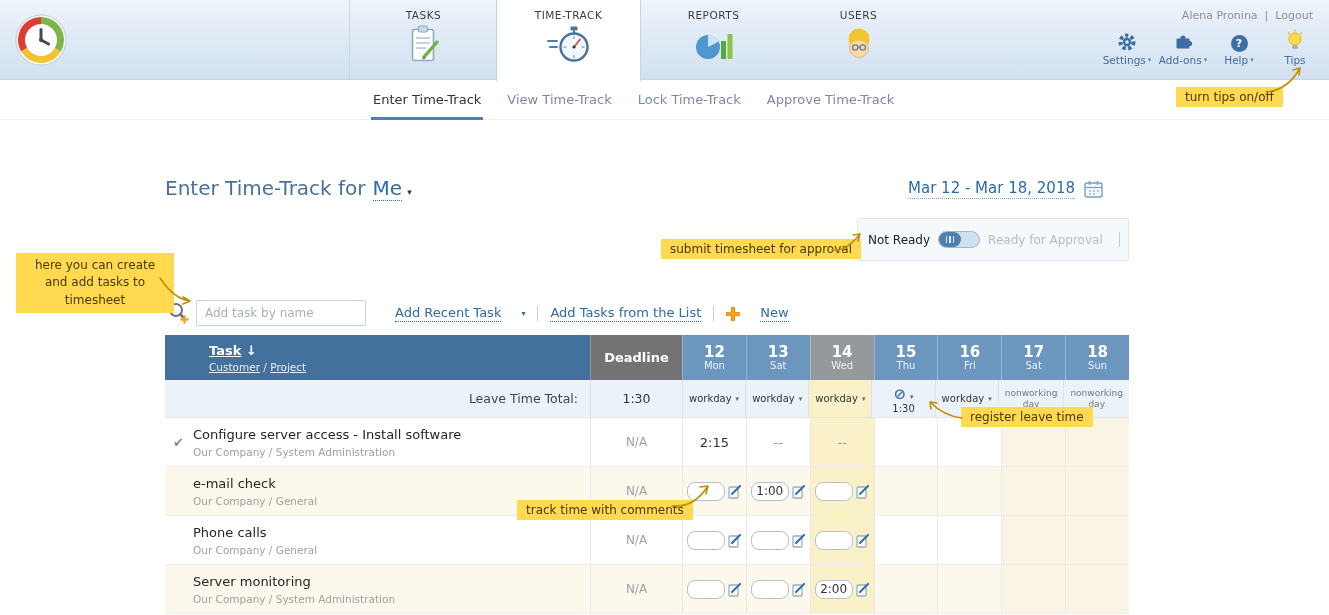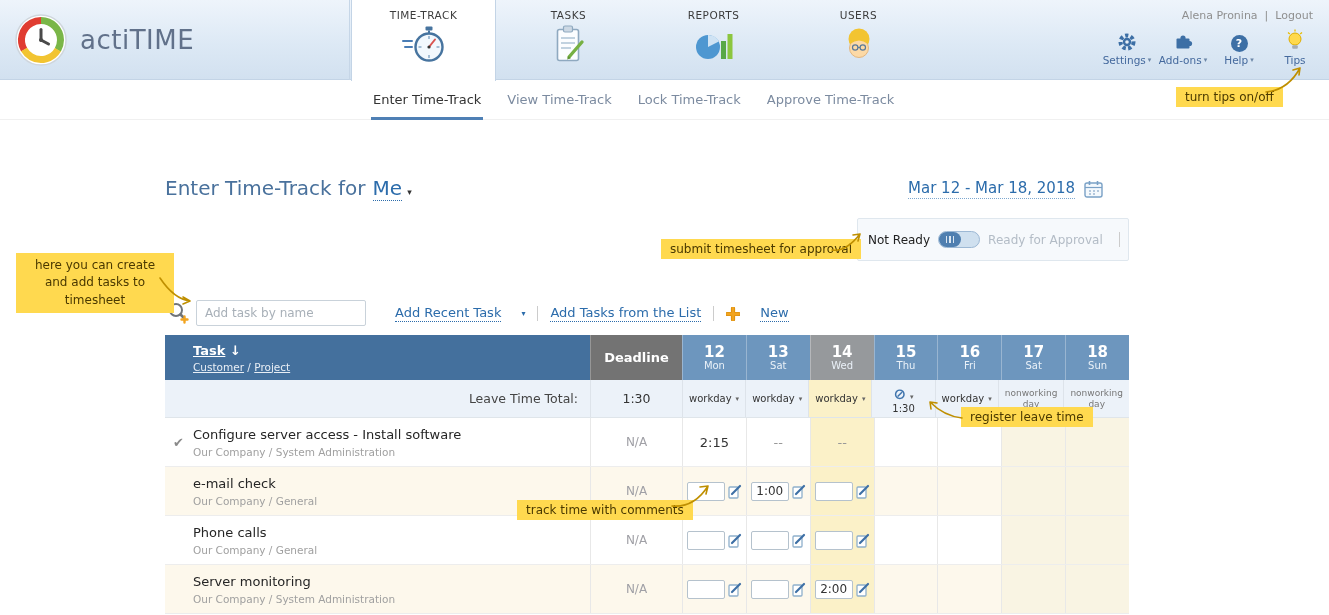--- a/index.html
+++ b/index.html
@@ -78,21 +78,21 @@
   .tip-arrow { position: absolute; z-index: 10; }
   .tip-arrow path { stroke: #bf8f00; stroke-width: 1.6; fill: none; stroke-linecap: round; }
 
   
   .tt-table { position: absolute; left: 165px; top: 335px; width: 964px; }
   .t-row { display: grid; grid-template-columns: 425px 92px repeat(7, 1fr); }
   .cell { display: flex; align-items: center; justify-content: center; position: relative; }
 
   .t-head { height: 45px; }
   .head-task { background: #44709d; align-items: flex-start; justify-content: center;
-               flex-direction: column; padding-left: 28px; gap: 3px; }
+               flex-direction: column; padding-left: 44px; gap: 3px; }
   .head-task-main { color: #fff; font-size: 13px; font-weight: bold; }
   .head-task-main .tname { text-decoration: underline; }
   .head-sub { color: #e8eef5; font-size: 10.5px; }
   .head-sub .hl { text-decoration: underline; }
   .head-deadline { background: #737373; color: #fff; font-size: 13px; font-weight: bold;
                    border-left: 1px solid rgba(255,255,255,0.25); }
   .day-head { background: #6d96be; flex-direction: column; border-left: 1px solid rgba(255,255,255,0.3); gap: 0; }
   .day-head.today { background: #96999c; }
   .day-num { color: #fff; font-size: 15px; font-weight: bold; line-height: 1.1; }
   .day-name { color: #eaf1f8; font-size: 10px; }
@@ -115,21 +115,21 @@
   .c-off { background: #f9f4e3; }
   .task-cell { justify-content: flex-start; padding-left: 28px; }
   .task-cell.has-ico { padding-left: 8px; gap: 6px; }
   .done-ico { font-size: 13px; color: #8a8a8a; flex: none; width: 14px; }
   .task-name { font-size: 13px; color: #252525; }
   .task-path { font-size: 10.5px; color: #a0a0a0; margin-top: 4px; }
   .dl { font-size: 12px; color: #a0a0a6; }
   .val { font-size: 13px; color: #333; }
   .muted { color: #999; }
   .in-cell { gap: 3px; }
-  .time-input { width: 38px; height: 19px; border: 1px solid #b5c2cd; border-radius: 2px; text-align: center;
+  .time-input { width: 38px; height: 19px; border: 1px solid #b5c2cd; border-radius: 8px; text-align: center;
                 font-size: 12px; color: #333; font-family: inherit; background: #fff; padding: 0 2px; }
 </style>
 </head>
 <body>
 
 <div class="page" data-interactable="false">
 
   <div class="topbar" data-interactable="false">
     <div class="logo-area" data-interactable="true">
       <svg width="54" height="54" viewBox="0 0 54 54" data-interactable="false">
@@ -137,44 +137,43 @@
         <g fill="none" stroke-width="7">
           <circle cx="27" cy="27" r="19.5" stroke="#e03c31" stroke-dasharray="40.8 81.7" transform="rotate(150 27 27)"></circle>
           <circle cx="27" cy="27" r="19.5" stroke="#7ab648" stroke-dasharray="40.8 81.7" transform="rotate(-90 27 27)"></circle>
           <circle cx="27" cy="27" r="19.5" stroke="#f2c431" stroke-dasharray="40.8 81.7" transform="rotate(30 27 27)"></circle>
         </g>
         <circle cx="27" cy="27" r="13.5" fill="#fff"></circle>
         <path d="M27,27 L27,16.5" stroke="#4a4a4a" stroke-width="3" stroke-linecap="round"></path>
         <path d="M27,27 L34.5,31" stroke="#4a4a4a" stroke-width="3" stroke-linecap="round"></path>
         <circle cx="27" cy="27" r="2" fill="#4a4a4a"></circle>
       </svg>
-      <span class="logo-text" data-interactable="false">actiTIME</span>
     </div>
 
     <div class="tabs" data-interactable="false">
+      <div class="tab" data-interactable="true">
+        <span class="tab-label" data-interactable="false">TASKS</span>
+        <svg width="40" height="42" viewBox="0 0 40 42" data-interactable="false">
+          <rect x="8.5" y="5.5" width="21" height="31" rx="2" fill="#fbfdff" stroke="#8fa9c0" stroke-width="1.6"></rect>
+          <rect x="14.5" y="2" width="9" height="6" rx="1.5" fill="#ccd8e4" stroke="#8fa9c0" stroke-width="1.2"></rect>
+          <path d="M12,14 h14 M12,19 h14 M12,24 h10" stroke="#aec3d6" stroke-width="1.6"></path>
+          <path d="M20,33 L33,18" stroke="#76b043" stroke-width="3.4" stroke-linecap="round"></path>
+          <path d="M18,35.5 l1.5,-3.5 2.4,2.2 z" fill="#5e9334"></path>
+        </svg>
+      </div>
       <div class="tab active" data-interactable="true">
         <span class="tab-label" data-interactable="false">TIME-TRACK</span>
         <svg width="46" height="42" viewBox="0 0 46 42" data-interactable="false">
           <path d="M2,17 h9 M4,23 h7" stroke="#4a7db5" stroke-width="2" stroke-linecap="round"></path>
           <rect x="24.5" y="2.5" width="7" height="4" rx="1" fill="#47749f"></rect>
           <path d="M28,6.5 v3" stroke="#47749f" stroke-width="2"></path>
           <circle cx="28" cy="23" r="13.5" fill="#f2f8fd" stroke="#47749f" stroke-width="2.4"></circle>
           <path d="M28,12 v3 M28,31 v3 M17.5,23 h3 M35.5,23 h3" stroke="#8aa9c6" stroke-width="1.5"></path>
           <path d="M28,23 L34,15.5" stroke="#d9534f" stroke-width="2" stroke-linecap="round"></path>
           <circle cx="28" cy="23" r="1.6" fill="#333"></circle>
-        </svg>
-      </div>
-      <div class="tab" data-interactable="true">
-        <span class="tab-label" data-interactable="false">TASKS</span>
-        <svg width="40" height="42" viewBox="0 0 40 42" data-interactable="false">
-          <rect x="8.5" y="5.5" width="21" height="31" rx="2" fill="#fbfdff" stroke="#8fa9c0" stroke-width="1.6"></rect>
-          <rect x="14.5" y="2" width="9" height="6" rx="1.5" fill="#ccd8e4" stroke="#8fa9c0" stroke-width="1.2"></rect>
-          <path d="M12,14 h14 M12,19 h14 M12,24 h10" stroke="#aec3d6" stroke-width="1.6"></path>
-          <path d="M20,33 L33,18" stroke="#76b043" stroke-width="3.4" stroke-linecap="round"></path>
-          <path d="M18,35.5 l1.5,-3.5 2.4,2.2 z" fill="#5e9334"></path>
         </svg>
       </div>
       <div class="tab" data-interactable="true">
         <span class="tab-label" data-interactable="false">REPORTS</span>
         <svg width="42" height="42" viewBox="0 0 42 42" data-interactable="false">
           <circle cx="15" cy="23" r="12" fill="#4e97d1"></circle>
           <path d="M15,23 L15,11 A12,12 0 0 1 25.8,17.4 Z" fill="#cfe3f4"></path>
           <rect x="28" y="17" width="5" height="18" fill="#58a846"></rect>
           <rect x="34.5" y="10" width="5" height="25" fill="#8cc63f"></rect>
         </svg>

